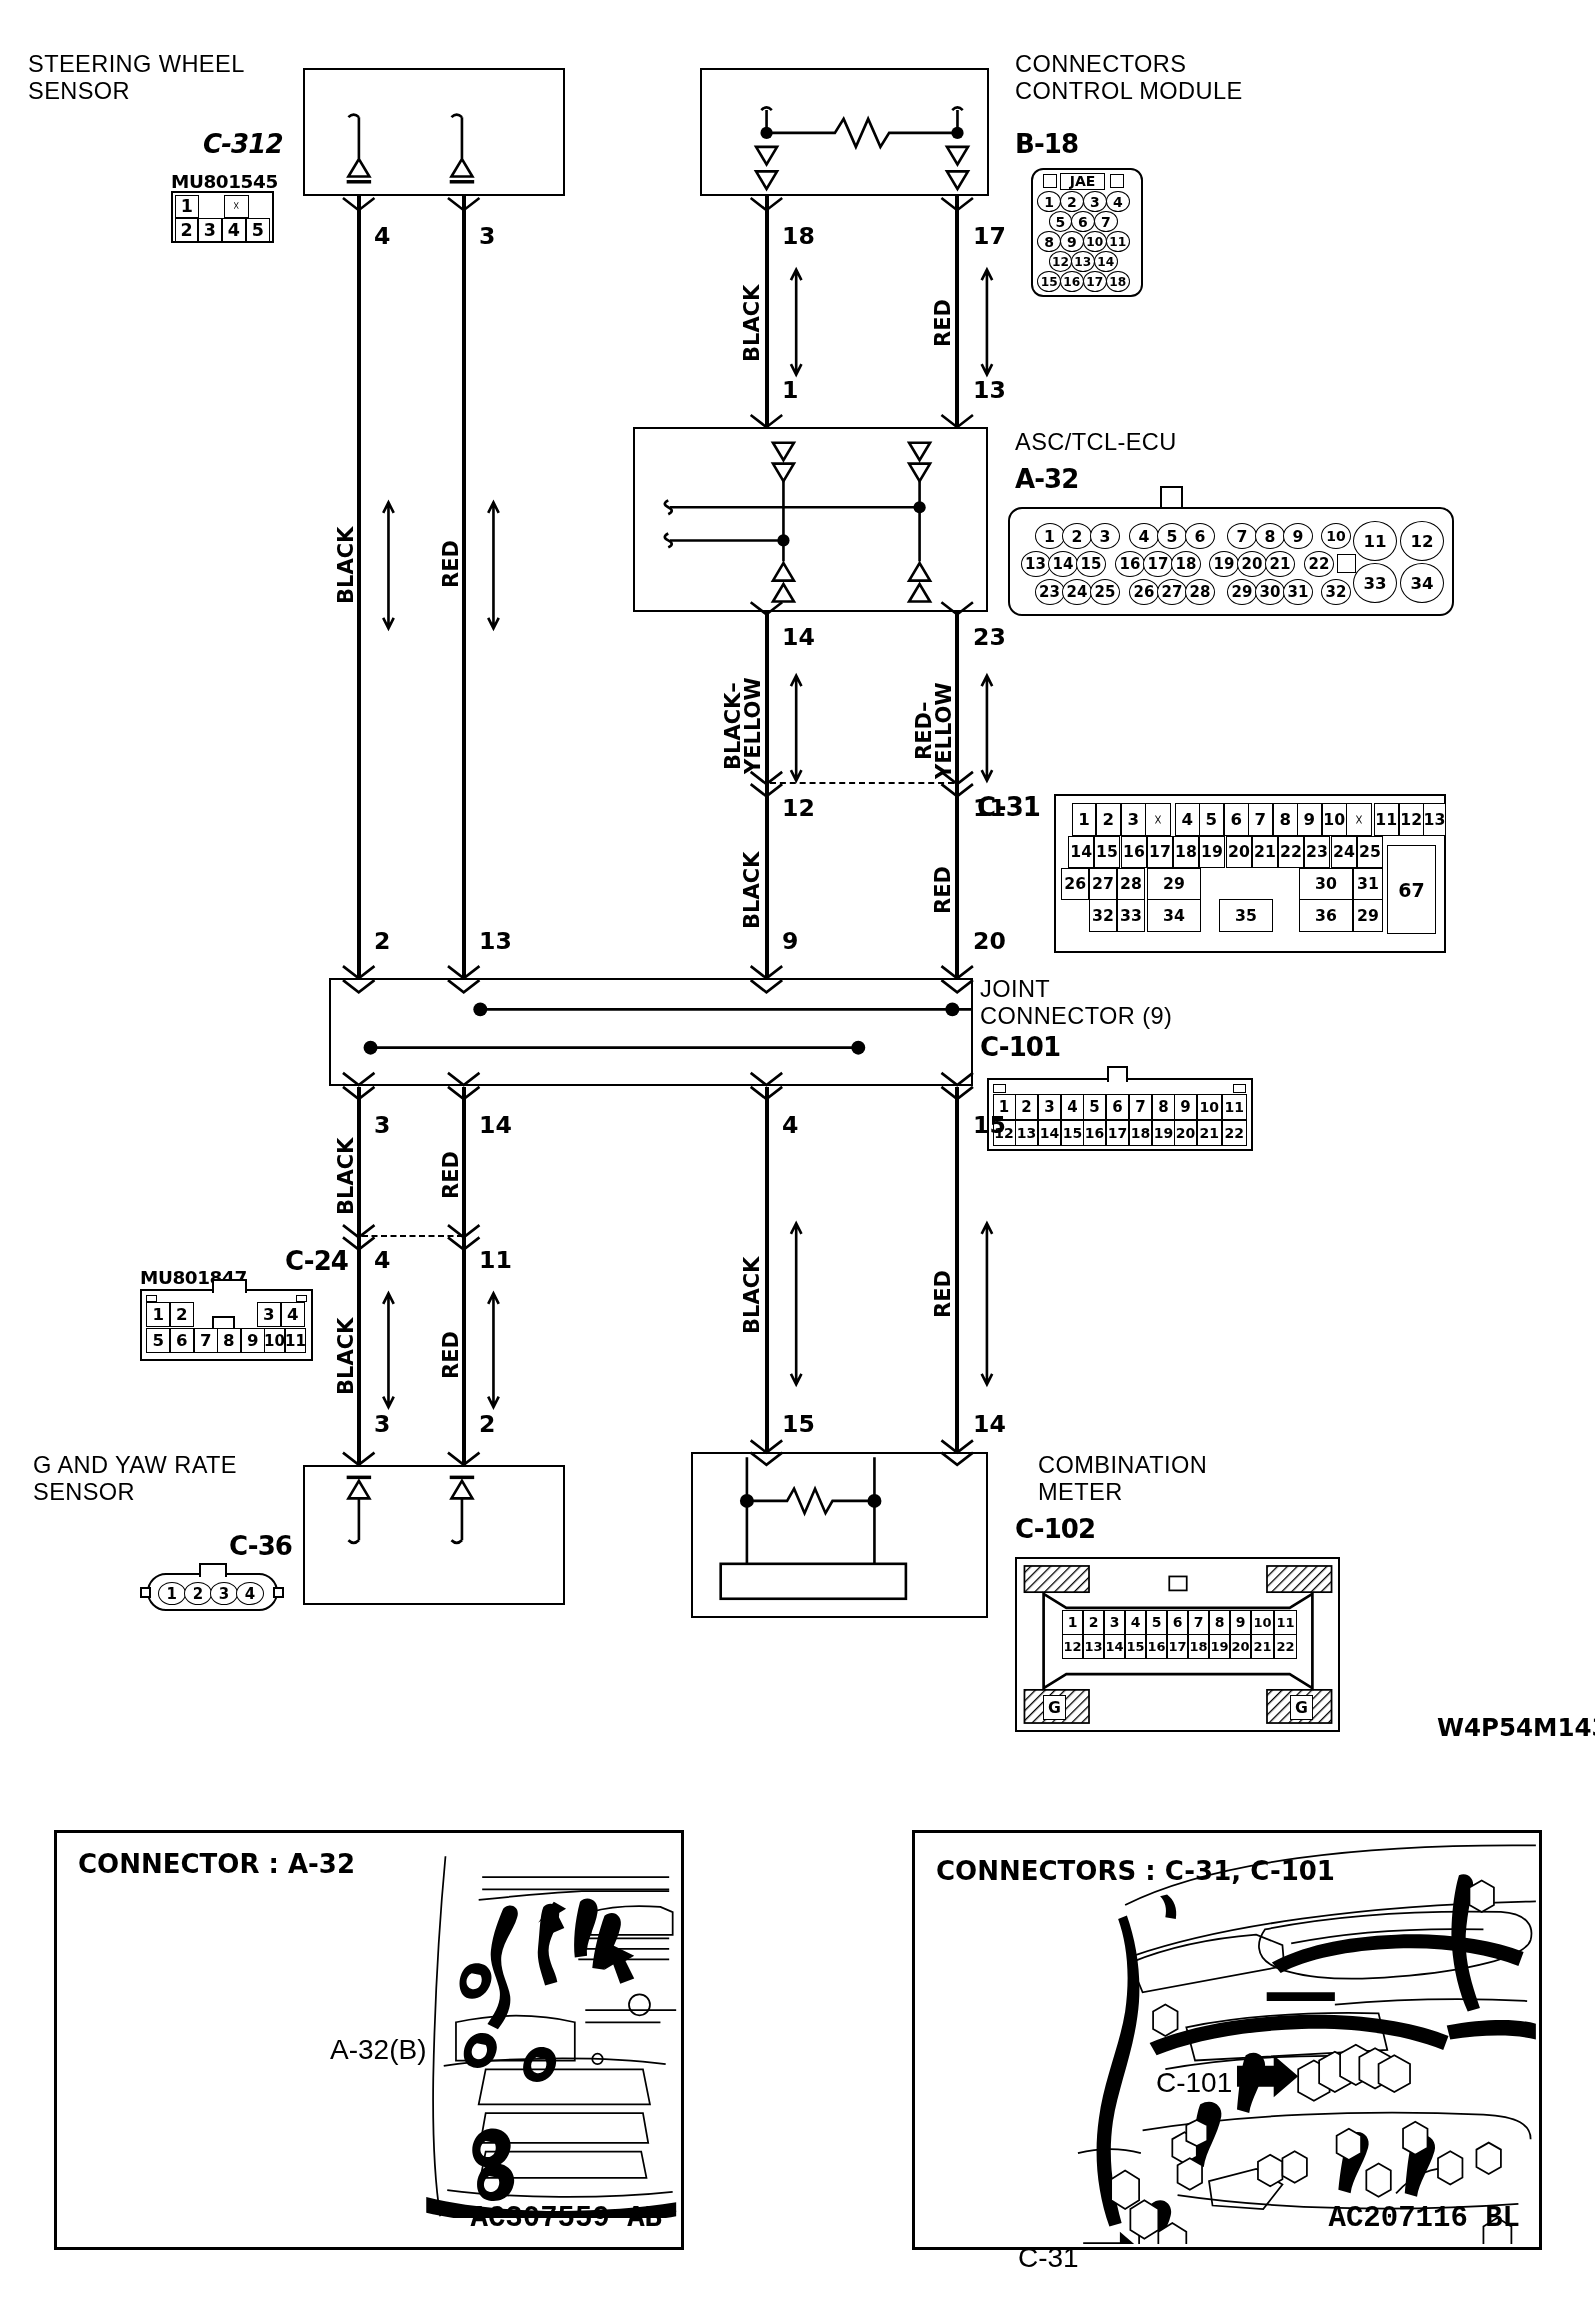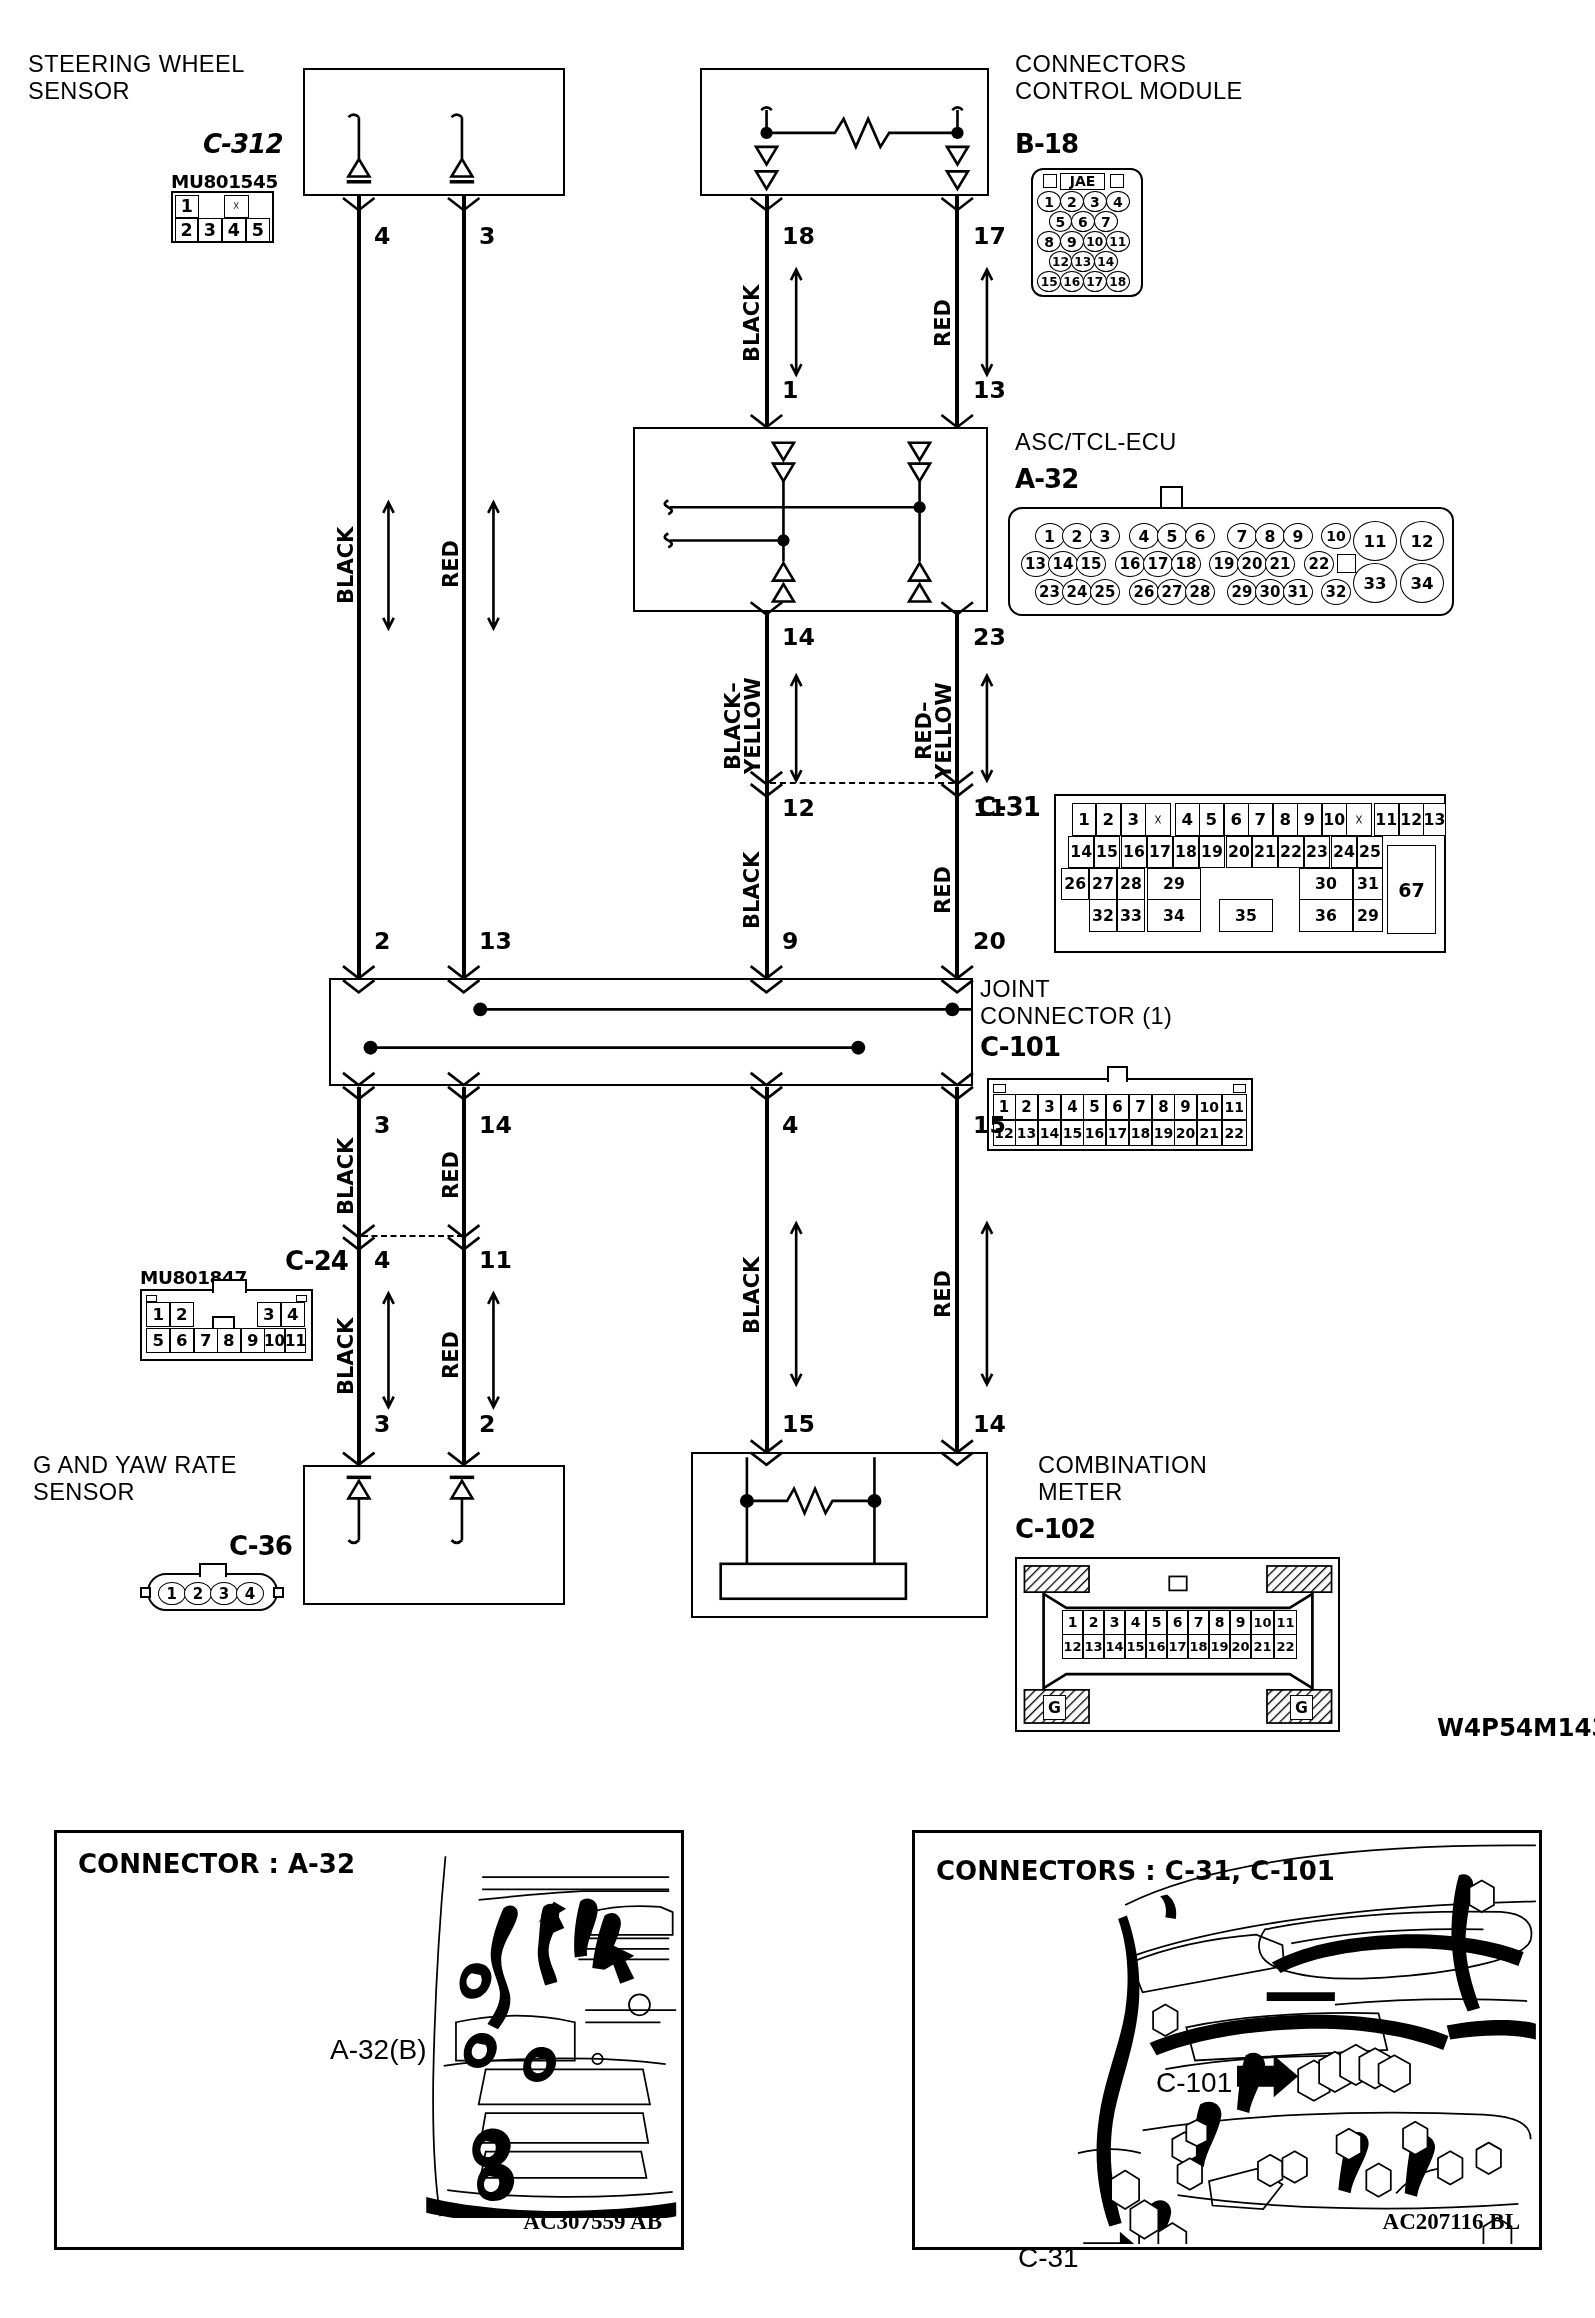--- a/index.html
+++ b/index.html
@@ -19,21 +19,21 @@
   .dash{position:absolute;border-top:2.6px dashed #000;height:0;}
 
   
   .cg{position:absolute;border:2.6px solid #000;background:#fff;box-sizing:border-box;}
   .cell{position:absolute;border:1.7px solid #000;box-sizing:border-box;display:flex;align-items:center;justify-content:center;
         font-family:"DejaVu Sans",sans-serif;font-weight:bold;background:#fff;}
   .ocell{position:absolute;border:1.7px solid #000;border-radius:50%;box-sizing:border-box;display:flex;align-items:center;
          justify-content:center;font-family:"DejaVu Sans",sans-serif;font-weight:bold;background:#fff;}
   .bigbox{position:absolute;border:3.5px solid #000;background:#fff;box-sizing:border-box;}
   .bigbox-title{font-family:"DejaVu Sans",sans-serif;font-weight:bold;font-size:26px;}
-  .bigbox-id{font-family:Liberation Serif, serif;font-weight:bold;font-size:23px;}
+  .bigbox-id{font-family:Liberation Mono, monospace;font-weight:bold;font-size:29px;}
   .diagid{font-family:"DejaVu Sans",sans-serif;font-weight:bold;font-size:24.5px;letter-spacing:0px;}
 </style>
 </head>
 <body>
 
 <div id="page">
 
   <div class="abs lbl" style="left:28px;top:51px;">STEERING WHEEL
 SENSOR</div>
   <div class="abs code" style="left:203px;top:129px;font-style:italic;">C-312</div>
@@ -199,21 +199,21 @@
     <div class="cell" style="left:61px;top:103px;width:28px;height:33px;font-size:15.7px;">33</div>
     <div class="cell" style="left:91px;top:103px;width:54px;height:33px;font-size:15.7px;">34</div>
     <div class="cell" style="left:163px;top:103px;width:54px;height:33px;font-size:15.7px;">35</div>
     <div class="cell" style="left:243px;top:103px;width:54px;height:33px;font-size:15.7px;">36</div>
     <div class="cell" style="left:297px;top:103px;width:30px;height:33px;font-size:15.7px;">29</div>
 
     <div class="cell" style="left:331px;top:49px;width:49px;height:89px;font-size:19px;">67</div>
   </div>
 
   <div class="abs lbl" style="left:980px;top:976px;">JOINT
-CONNECTOR (1)</div>
+CONNECTOR (9)</div>
   <div class="abs code" style="left:980px;top:1032px;">C-101</div>
 
   <div class="cg" style="left:987px;top:1078px;width:266px;height:73px;">
     <div class="abs" style="left:118px;top:-14px;width:21px;height:15.7px;border:2.6px solid #000;border-bottom:none;background:#fff;box-sizing:border-box;"></div>
     <div class="cell" style="left:3.5px;top:3.5px;width:13px;height:9.6px;"></div>
     <div class="cell" style="left:244px;top:3.5px;width:13px;height:9.6px;"></div>
     <div class="cell" style="left:3.5px;top:14px;width:23px;height:26px;font-size:15px;">1</div>
     <div class="cell" style="left:26px;top:14px;width:23px;height:26px;font-size:15px;">2</div>
     <div class="cell" style="left:49px;top:14px;width:23px;height:26px;font-size:15px;">3</div>
     <div class="cell" style="left:72px;top:14px;width:23px;height:26px;font-size:15px;">4</div>

